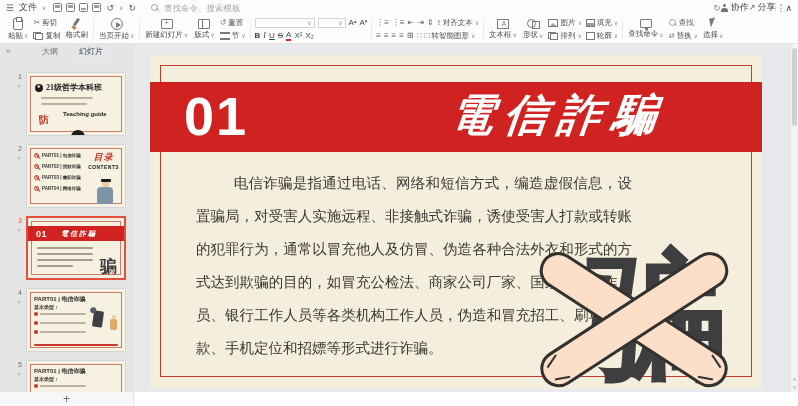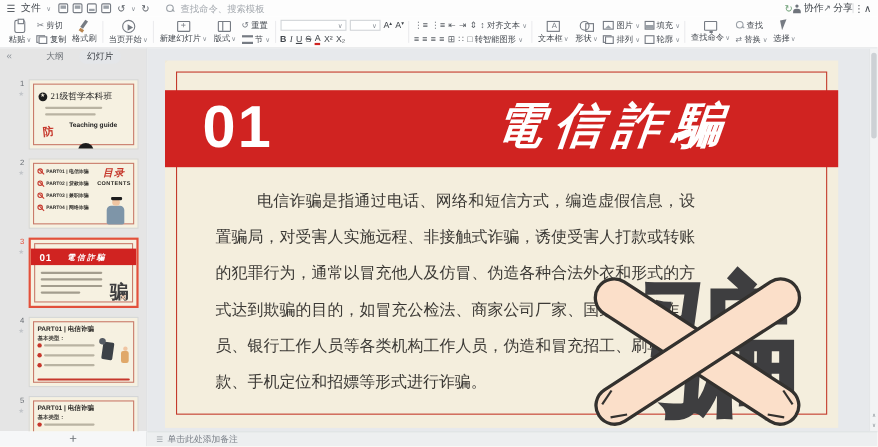--- a/index.html
+++ b/index.html
@@ -98,21 +98,21 @@
 .thumb.sel{border:2px solid #e2503c}
 .mframe{position:absolute;inset:3px;border:1px solid #c97b6a;pointer-events:none}
 .bar{height:2px;background:#b9b3a2;border-radius:1px}
 .rdot{width:4px;height:4px;border-radius:50%;background:#c6372b;flex:none}
 .noicon{width:5px;height:5px;border:1px solid #c6372b;border-radius:50%;position:relative;flex:none}
 .noicon::after{content:"";position:absolute;left:-0.5px;top:1.5px;width:6px;height:1px;background:#c6372b;transform:rotate(45deg)}
 
 .t1-head{position:absolute;left:8px;top:9px;display:flex;align-items:center;gap:3px}
 .badge{width:8px;height:8px;border-radius:50%;background:#1c1c1c;position:relative;flex:none}
 .badge::after{content:"★";position:absolute;left:1.5px;top:-1px;font-size:5px;color:#f6f1e1}
-.t1-title{font-size:8px;font-weight:normal;color:#1e1e1e;font-family:"Liberation Serif",serif;white-space:nowrap}
+.t1-title{font-size:8px;font-weight:bold;color:#1e1e1e;font-family:"Liberation Serif",serif;white-space:nowrap}
 .t1-lines{position:absolute;left:14px;right:10px;top:24px;display:grid;gap:4px}
 .t1-tg{position:absolute;left:36px;top:38px;font-size:6px;font-weight:bold;color:#222}
 .t1-stamp{position:absolute;left:12px;top:40px;font-family:"DejaVu Serif",serif;font-weight:bold;font-size:10px;color:#c6372b;transform:rotate(-6deg)}
 .t1-fig{position:absolute;left:44px;bottom:-2px;width:14px;height:7px;background:#1c1c1c;border-radius:7px 7px 0 0}
 
 .t2-list{position:absolute;left:7px;top:8px;display:grid;gap:6px}
 .t2-row{display:flex;align-items:center;gap:3px;font-size:4.5px;font-weight:bold;color:#33312e;white-space:nowrap}
 .t2-right{position:absolute;right:6px;top:6px;text-align:center}
 .t2-toc{font-family:"DejaVu Serif",serif;font-style:italic;font-weight:bold;font-size:9px;color:#c6372b;letter-spacing:1px}
 .t2-contents{font-size:5px;font-weight:bold;color:#24231f;letter-spacing:0.4px}
@@ -555,19 +555,15 @@
           <span class="g" data-glyph="∨"></span>
         </div>
       </div>
     </div>
   </div>
 
   <div class="bottomrow">
     <div class="sb-foot">
       <span class="g addslide" data-glyph="+"></span>
     </div>
-    <div class="notesbar">
-      <span class="g nicon" data-glyph="☰"></span>
-      <span>单击此处添加备注</span>
-    </div>
   </div>
 
 </div>
 
 </body></html>

